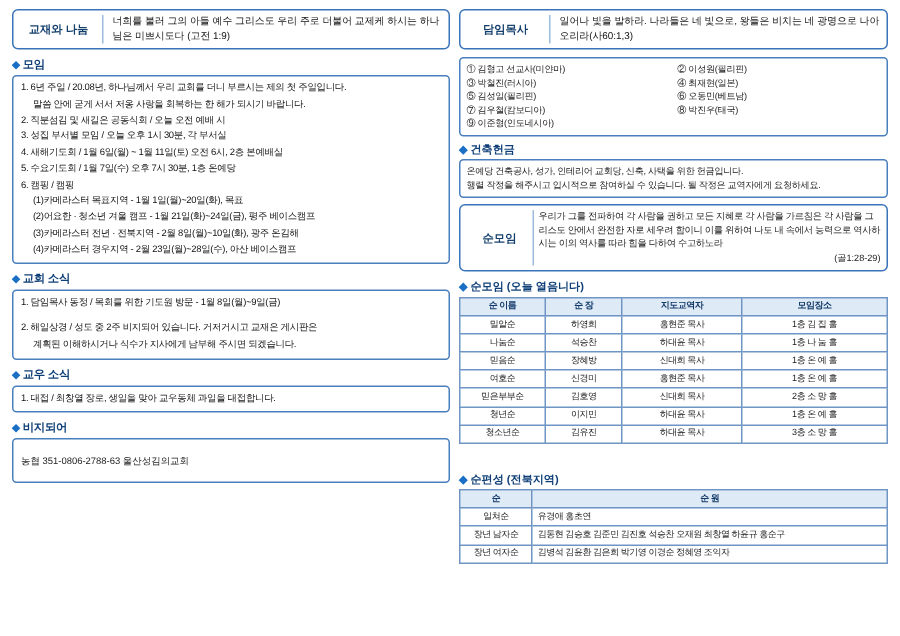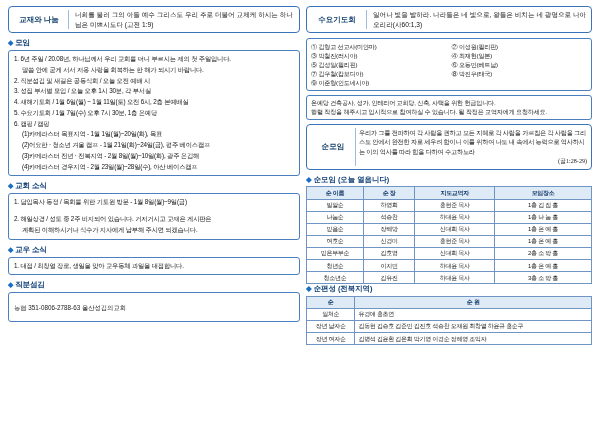--- a/index.html
+++ b/index.html
@@ -127,21 +127,20 @@
 
   
   .memory-box {
     display: flex;
     border: 1px solid #3a74b8;
     border-radius: 4px;
     padding: 3px 4px;
     box-sizing: border-box;
     margin-bottom: 5px;
     background: #fff;
-    font-family: Liberation Serif, serif;
   }
   .memory-label {
     flex: 0 0 44px;
     display: flex;
     align-items: center;
     justify-content: center;
     font-size: 7.6px;
     font-weight: bold;
     color: #14406e;
     border-right: 1px solid #9dbcdd;
@@ -176,21 +175,21 @@
   }
   th {
     background: #dfeaf7;
     font-weight: bold;
     color: #123a68;
   }
   td.left {
     text-align: left;
     padding-left: 3px;
   }
-  .tbl-wrap { margin-bottom: 0; }
+  .tbl-wrap { margin-bottom: 19px; }
 
   
   .footer-box {
     border: 1px solid #4a7fbd;
     border-radius: 3px;
     padding: 3px 5px;
     box-sizing: border-box;
   }
   .footer-line {
     font-size: 6.3px;
@@ -237,32 +236,32 @@
     </div>
 
     <div class="sec">
       <div class="sec-title"><span class="bullet">◆</span><span>교우 소식</span></div>
       <div class="sec-body">
         <p class="line">1. 대접 / 최창열 장로, 생일을 맞아 교우동체 과일을 대접합니다.</p>
       </div>
     </div>
 
     <div class="sec">
-      <div class="sec-title"><span class="bullet">◆</span><span>직분섬김</span></div>
+      <div class="sec-title"><span class="bullet">◆</span><span>비지되어</span></div>
       <div class="footer-box">
         <p class="footer-line">농협 351-0806-2788-63 울산성김의교회</p>
       </div>
     </div>
 
   </div>
 
   <div class="col-right">
 
     <div class="verse-box">
-      <div class="verse-label">수요기도회</div>
+      <div class="verse-label">담임목사</div>
       <div class="verse-text">일어나 빛을 발하라. 나라들은 네 빛으로, 왕들은 비치는 네 광명으로 나아오리라(사60:1,3)</div>
     </div>
 
     <div class="rsec">
       <div class="rbody">
         <div class="rgrid2">
           <p class="rline">① 김형고 선교사(미얀마)</p>
           <p class="rline">② 이성원(필리핀)</p>
           <p class="rline">③ 박철진(러시아)</p>
           <p class="rline">④ 최재현(일본)</p>
@@ -270,20 +269,21 @@
           <p class="rline">⑥ 오동민(베트남)</p>
           <p class="rline">⑦ 김우철(캄보디아)</p>
           <p class="rline">⑧ 박진우(태국)</p>
           <p class="rline">⑨ 이준형(인도네시아)</p>
         </div>
       </div>
     </div>
 
 
     <div class="rsec">
+      <div class="rsec-title"><span class="bullet">◆</span><span>건축헌금</span></div>
       <div class="rbody">
         <p class="rline">온예당 건축공사, 성가, 인테리어 교회당, 신축, 사택을 위한 헌금입니다.</p>
         <p class="rline">행렬 작정을 해주시고 입시적으로 참여하실 수 있습니다. 될 작정은 교역자에게 요청하세요.</p>
       </div>
     </div>
 
     <div class="memory-box">
       <div class="memory-label">순모임</div>
       <div style="flex:1 1 auto;">
         <div class="memory-text">우리가 그를 전파하여 각 사람을 권하고 모든 지혜로 각 사람을 가르침은 각 사람을 그리스도 안에서 완전한 자로 세우려 함이니 이를 위하여 나도 내 속에서 능력으로 역사하시는 이의 역사를 따라 힘을 다하여 수고하노라</div>

